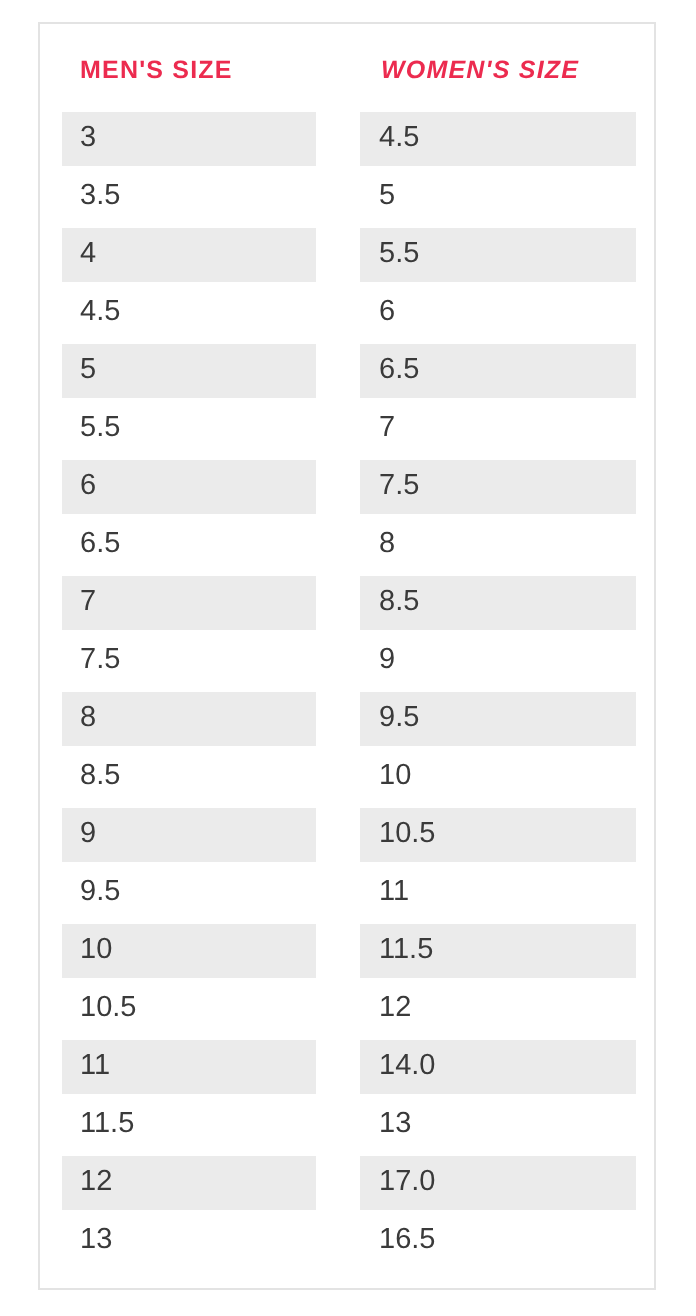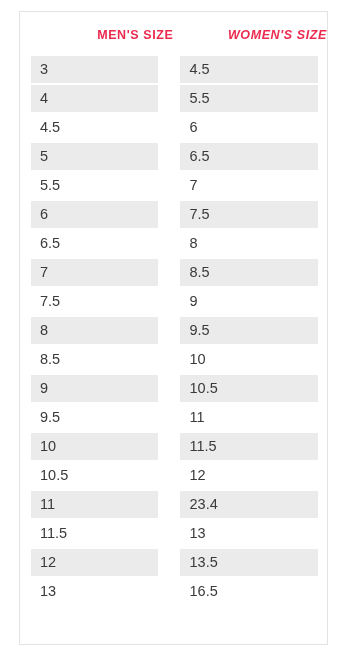--- a/index.html
+++ b/index.html
@@ -33,21 +33,21 @@
   }
 
   .table col.col-men   { width: 50%; }
   .table col.col-women { width: 50%; }
 
   .table thead th {
     font-size: 12.5px;
     font-weight: bold;
     letter-spacing: 0.6px;
     color: #ec2b4f;
-    text-align: right;
+    text-align: left;
     padding: 16px 0 13px 0;
     background: #ffffff;
     white-space: nowrap;
   }
   .table thead th.th-men   { padding-left: 20px; }
   .table thead th.th-women { padding-left: 17px; font-style: italic; }
 
   .table tbody td {
     height: 29px;
     font-size: 14.5px;
@@ -88,20 +88,28 @@
     </thead>
     <tbody id="table-body">
         <tr class="shaded">
           <td class="td-men">
             <span class="cell-inner">3</span>
           </td>
           <td class="td-women">
             <span class="cell-inner">4.5</span>
           </td>
         </tr>
+        <tr class="plain">
+          <td class="td-men">
+            <span class="cell-inner">3.5</span>
+          </td>
+          <td class="td-women">
+            <span class="cell-inner">5</span>
+          </td>
+        </tr>
         <tr class="shaded">
           <td class="td-men">
             <span class="cell-inner">4</span>
           </td>
           <td class="td-women">
             <span class="cell-inner">5.5</span>
           </td>
         </tr>
         <tr class="plain">
           <td class="td-men">
@@ -205,37 +213,37 @@
           </td>
           <td class="td-women">
             <span class="cell-inner">12</span>
           </td>
         </tr>
         <tr class="shaded">
           <td class="td-men">
             <span class="cell-inner">11</span>
           </td>
           <td class="td-women">
-            <span class="cell-inner">23.4</span>
+            <span class="cell-inner">14.0</span>
           </td>
         </tr>
         <tr class="plain">
           <td class="td-men">
             <span class="cell-inner">11.5</span>
           </td>
           <td class="td-women">
             <span class="cell-inner">13</span>
           </td>
         </tr>
         <tr class="shaded">
           <td class="td-men">
             <span class="cell-inner">12</span>
           </td>
           <td class="td-women">
-            <span class="cell-inner">13.5</span>
+            <span class="cell-inner">17.0</span>
           </td>
         </tr>
         <tr class="plain">
           <td class="td-men">
             <span class="cell-inner">13</span>
           </td>
           <td class="td-women">
             <span class="cell-inner">16.5</span>
           </td>
         </tr>

